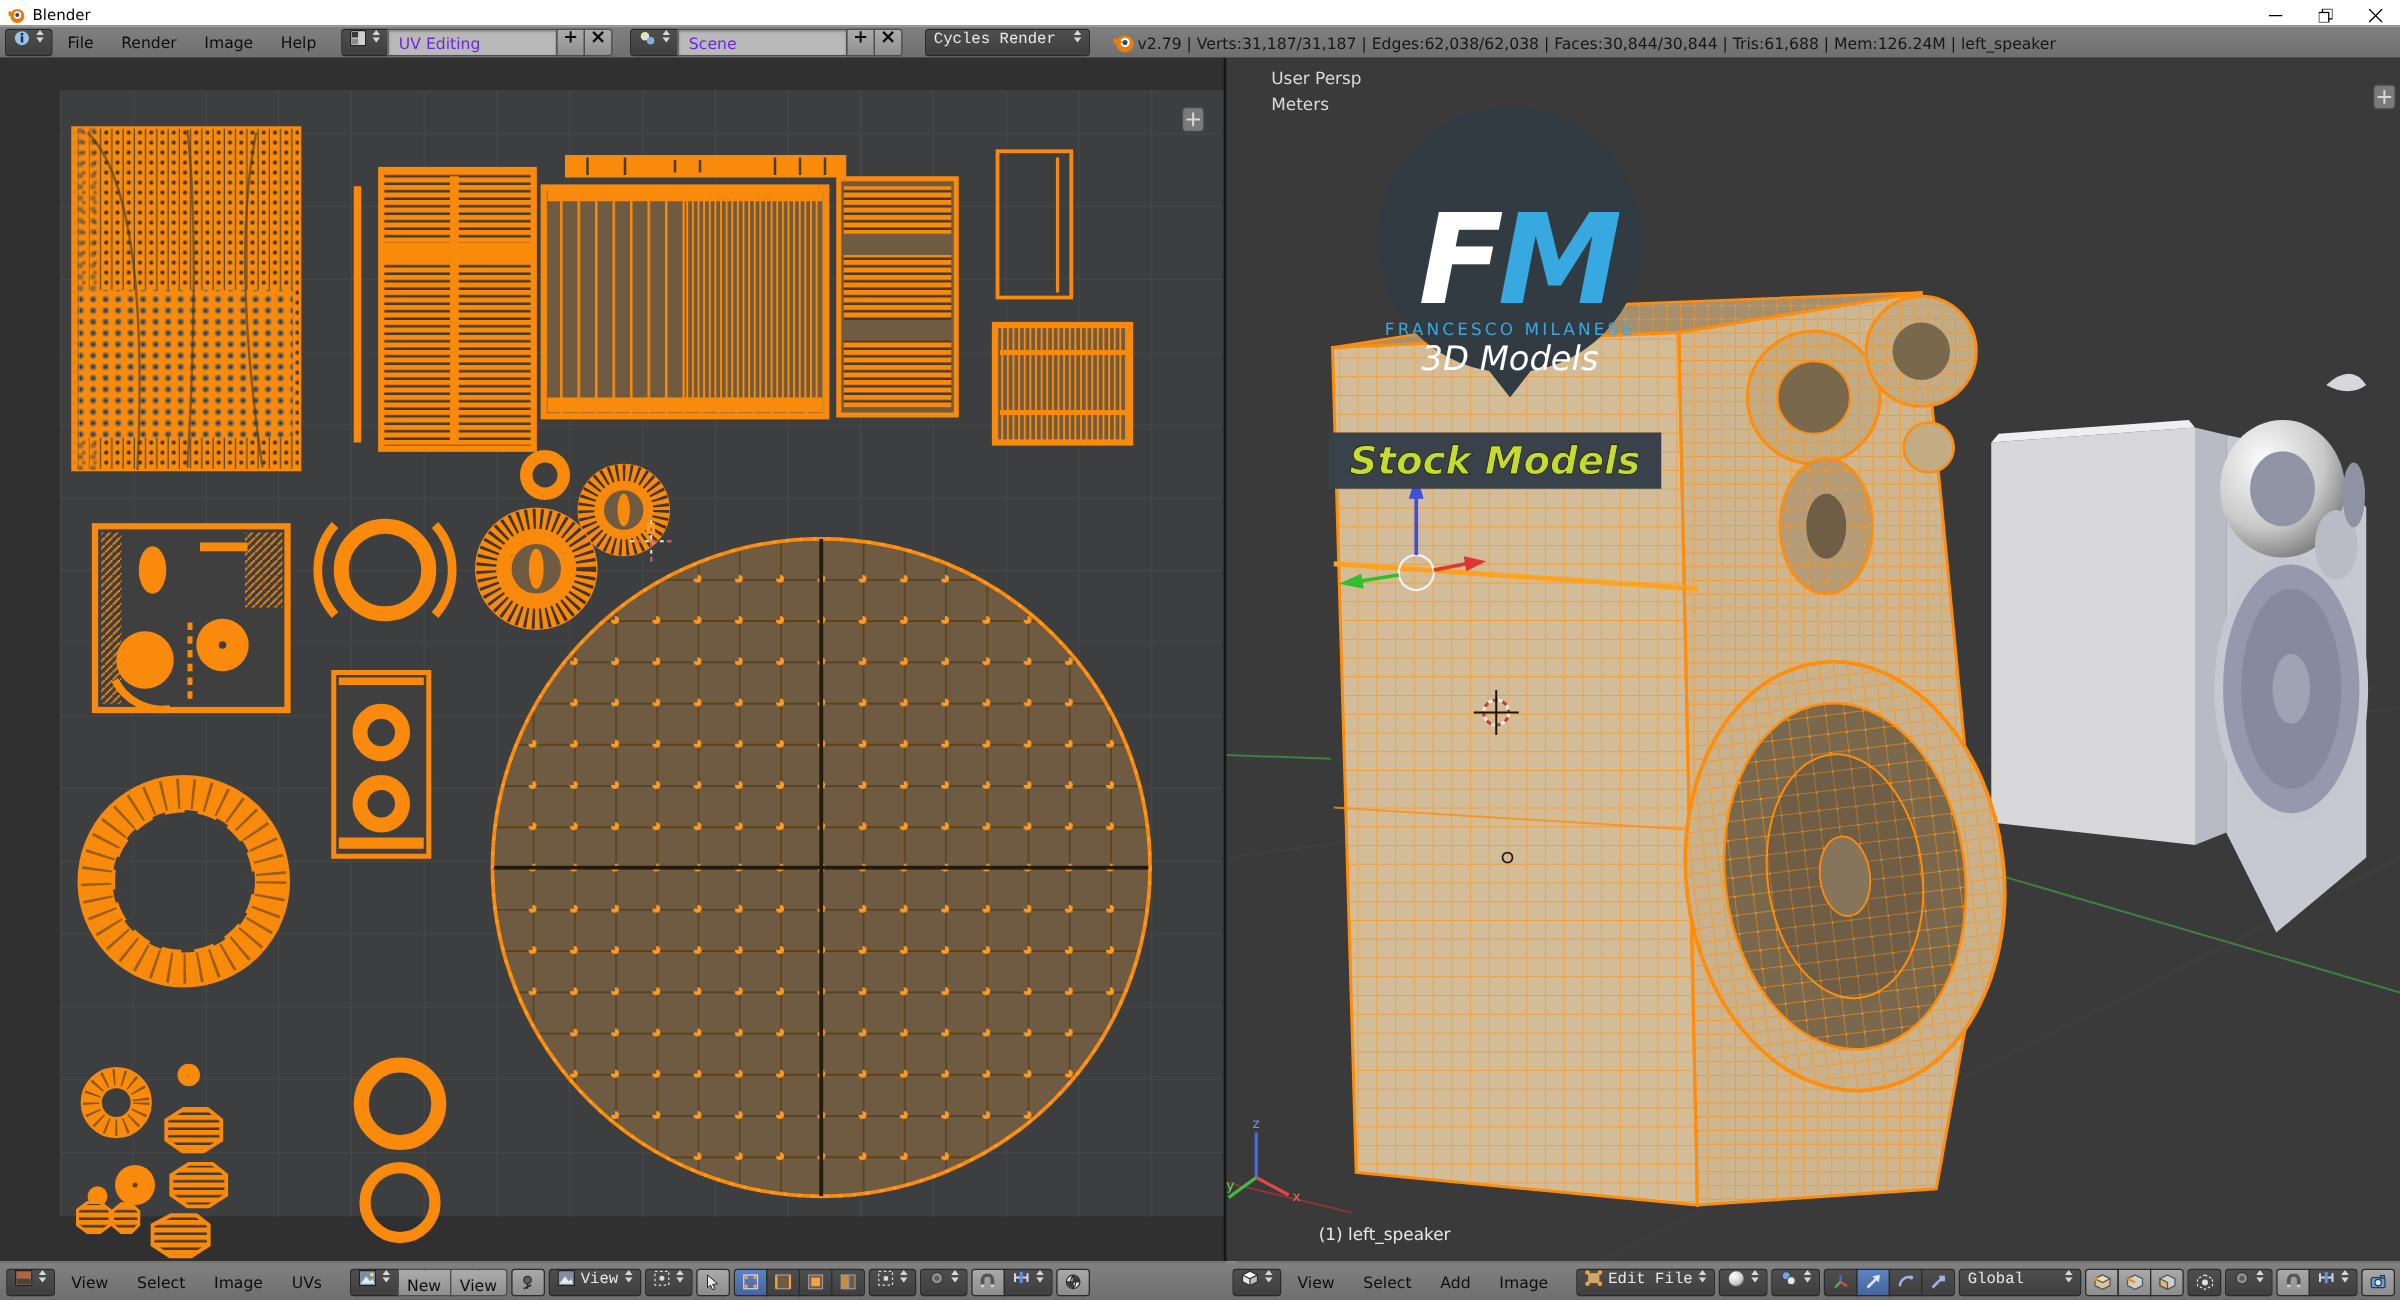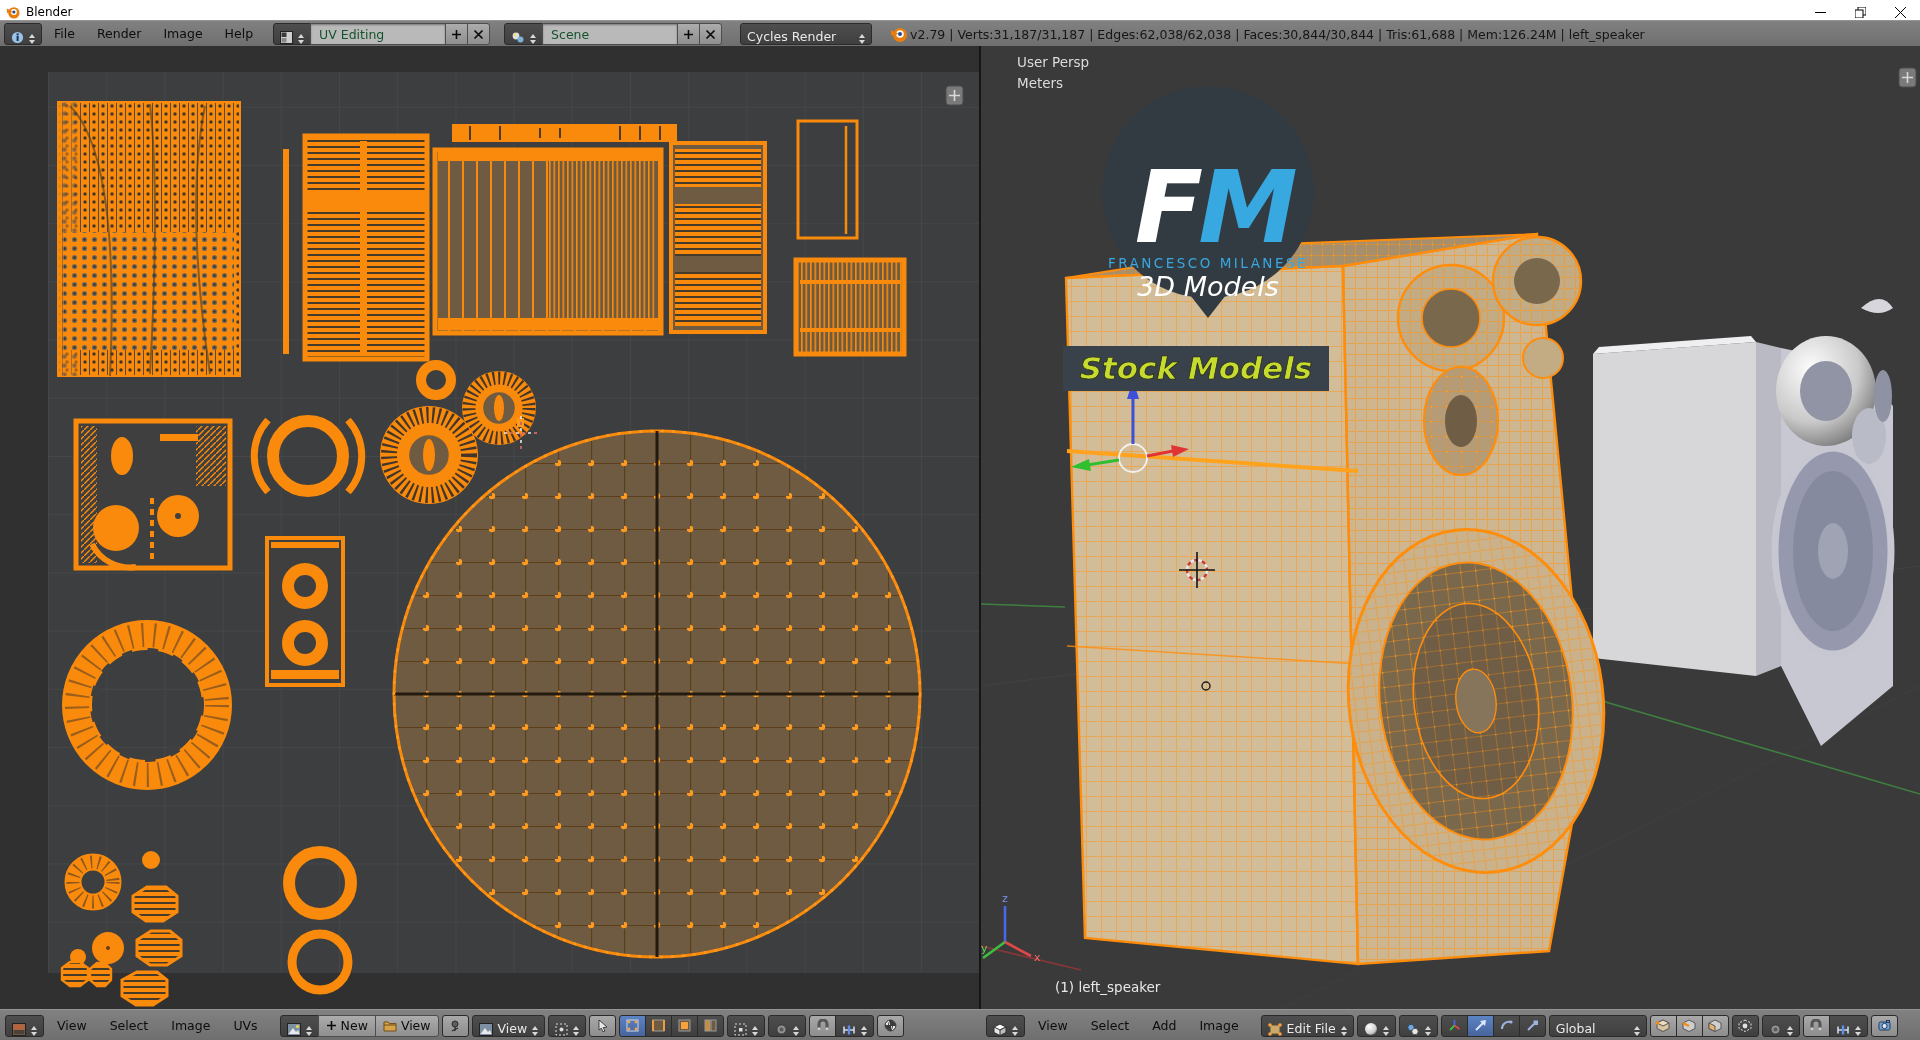--- a/index.html
+++ b/index.html
@@ -11,24 +11,24 @@
   #titlebar .tlogo{margin:0 6px 0 6px;width:14px;height:14px;}
   .wbtns{margin-left:auto;display:flex;height:20px;}
   .wbtn{width:40px;height:20px;display:flex;align-items:center;justify-content:center;color:#000;}
   
   .bar{background:linear-gradient(#818181,#6e6e6e);border-top:1px solid #949494;border-bottom:1px solid #3c3c3c;
     display:flex;align-items:center;font-size:12.5px;color:#0e0e0e;}
   #infobar{left:0;top:20px;width:1920px;height:26px;padding:0 4px;gap:2px;}
   .menu{padding:0 10px;color:#0d0d0d;line-height:26px;white-space:nowrap;}
   .grp{display:flex;align-items:center;}
   .hdrop{background:linear-gradient(#4e4e4e,#3f3f3f);border:1px solid #2b2b2b;border-radius:3px;color:#e9e9e9;
-    height:20px;display:inline-flex;align-items:flex-end;gap:5px;padding:0 6px;white-space:nowrap;}
+    height:20px;display:inline-flex;align-items:flex-start;gap:5px;padding:0 6px;white-space:nowrap;font-family:Liberation Mono, monospace;}
   .hbtn{background:linear-gradient(#acacac,#8f8f8f);border:1px solid #4d4d4d;border-radius:3px;color:#0c0c0c;
-    height:20px;display:inline-flex;align-items:center;gap:4px;padding:0 7px;white-space:nowrap;}
-  .namefield{background:#b9b9b9;border:1px solid #4d4d4d;color:#14532d;height:20px;display:inline-flex;
+    height:20px;display:inline-flex;align-items:center;gap:4px;padding:0 7px;white-space:nowrap;flex-direction:column;}
+  .namefield{background:#b9b9b9;border:1px solid #4d4d4d;color:#6d28d9;height:20px;display:inline-flex;
     align-items:center;padding:0 8px;min-width:112px;box-shadow:inset 0 1px 2px rgba(0,0,0,.35);}
   .rL{border-radius:3px 0 0 3px;} .rR{border-radius:0 3px 3px 0;margin-left:-1px;} .rM{border-radius:0;margin-left:-1px;}
   .updn{display:inline-flex;flex-direction:column;gap:2px;}
   .updn i{display:block;width:0;height:0;border-left:3.5px solid transparent;border-right:3.5px solid transparent;}
   .updn .up{border-bottom:4px solid #d8d8d8;} .updn .dn{border-top:4px solid #d8d8d8;}
   .tgl{width:25px;height:20px;background:linear-gradient(#4e4e4e,#3f3f3f);border:1px solid #2b2b2b;border-radius:3px;
     display:inline-flex;align-items:center;justify-content:center;}
   .tgl.light{background:linear-gradient(#a9a9a9,#8d8d8d);}
   .tgl.active{background:linear-gradient(#5c83c4,#47649c);}
   .seg{margin-left:-1px;border-radius:0;} .segL{border-radius:3px 0 0 3px;} .segR{border-radius:0 3px 3px 0;margin-left:-1px;}

